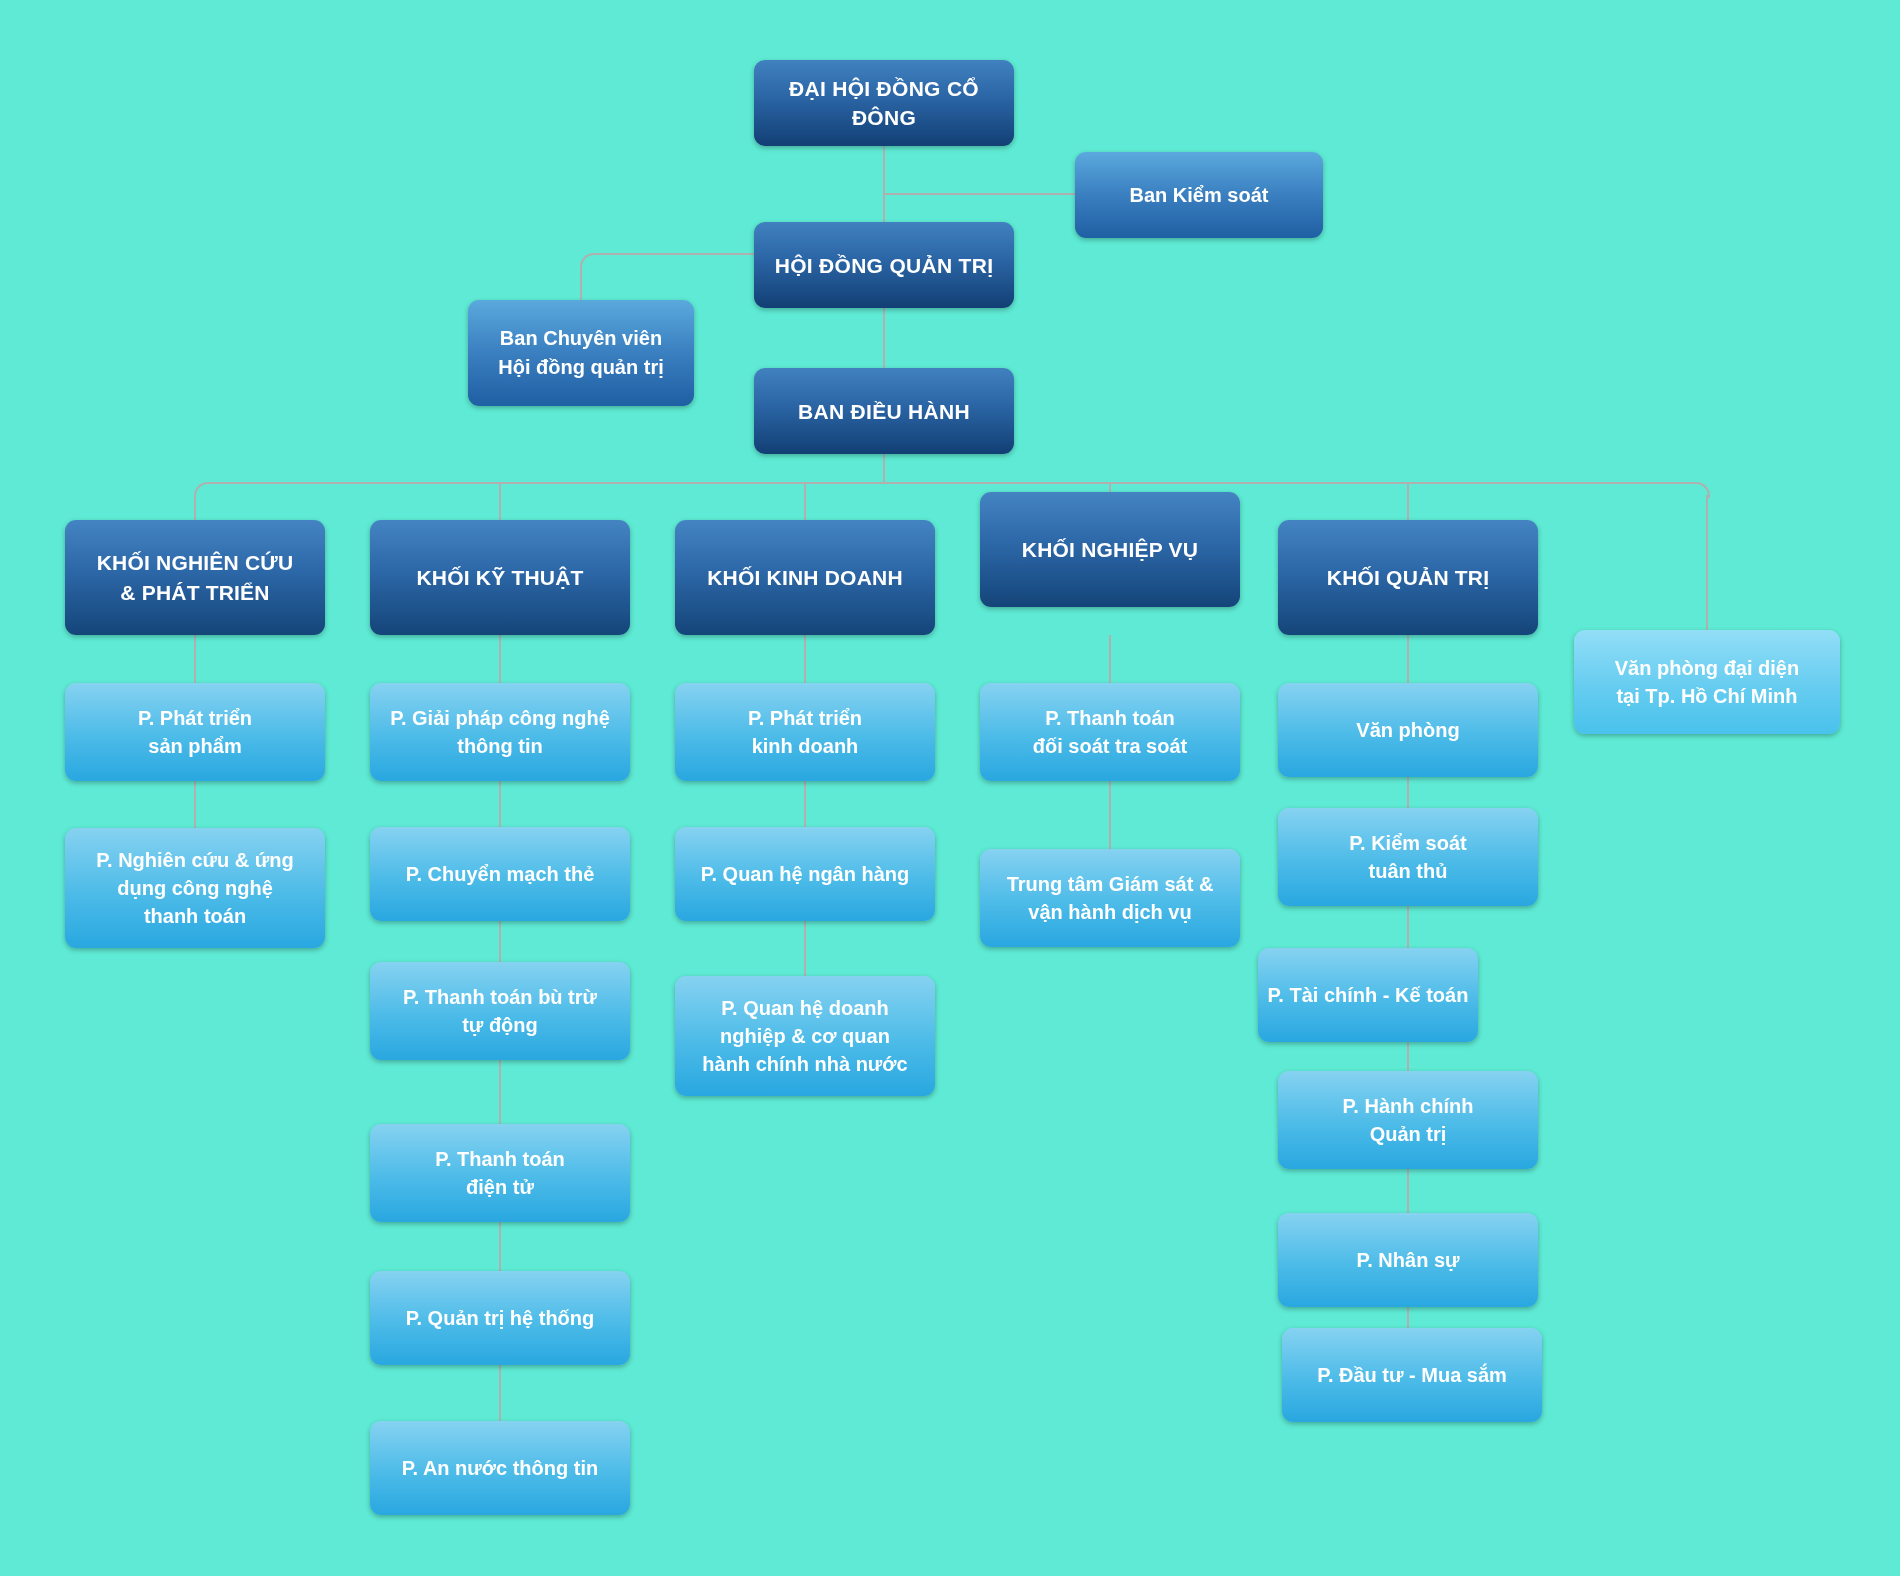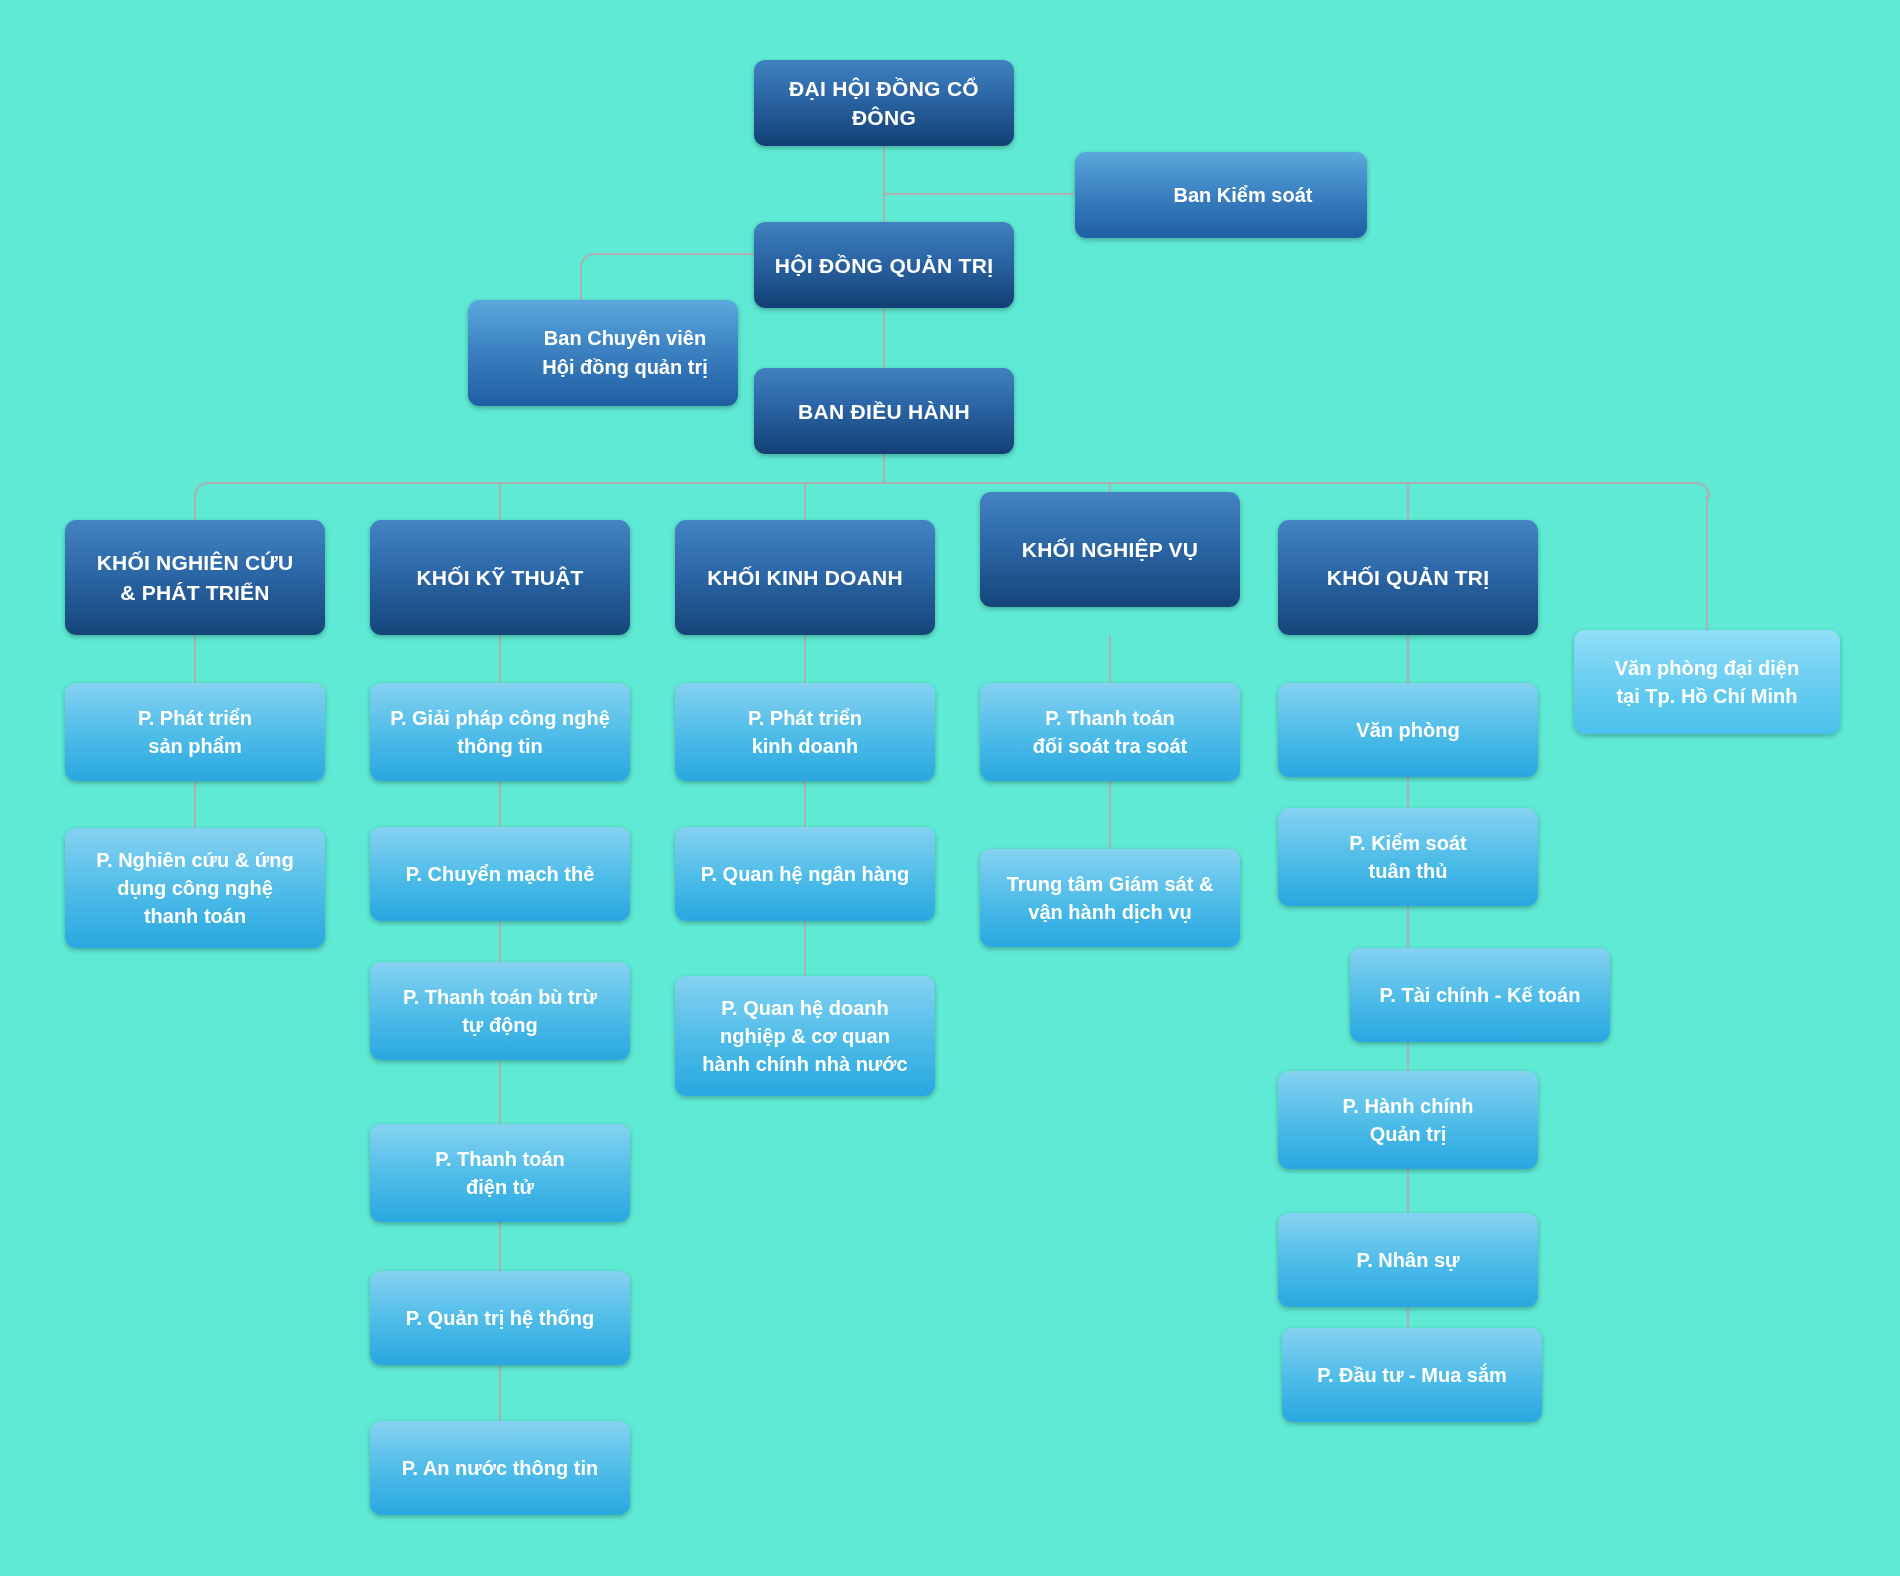--- a/index.html
+++ b/index.html
@@ -9,21 +9,21 @@
   }
   .node{
     position:absolute;border-radius:11px;display:flex;align-items:center;justify-content:center;
     text-align:center;color:#ffffff;z-index:2;box-shadow:0 2px 5px rgba(0,0,0,0.28);
   }
   .label{white-space:pre-line;}
   .exec{background:linear-gradient(180deg,#4181bf 0%,#2a64a4 45%,#123f74 100%);}
   .exec .label{font-weight:700;font-size:21px;line-height:29px;letter-spacing:0.3px;}
   .division{background:linear-gradient(180deg,#4484c2 0%,#2c67a7 45%,#144579 100%);}
   .division .label{font-weight:700;font-size:21px;line-height:30px;letter-spacing:0.2px;}
-  .board{background:linear-gradient(180deg,#5aa9dd 0%,#3a7fc0 50%,#1f5fa3 100%);padding-left:44px;}
+  .board{background:linear-gradient(180deg,#5aa9dd 0%,#3a7fc0 50%,#1f5fa3 100%);}
   .board .label{font-weight:700;font-size:20px;line-height:29px;}
   .dept{background:linear-gradient(180deg,#86d2f1 0%,#4cbbe8 55%,#29a7e0 100%);}
   .dept .label{font-weight:700;font-size:20px;line-height:28px;}
   .office{background:linear-gradient(180deg,#92def7 0%,#66ccf0 55%,#49c2ec 100%);}
   .office .label{font-weight:700;font-size:20px;line-height:28px;}
   .hline,.vline{position:absolute;background:#b0b0b0;z-index:1;}
   .hline{height:2px;}
   .vline{width:2px;}
   .corner{position:absolute;z-index:1;width:14px;height:14px;background:transparent;}
   .corner-tl{border-left:2px solid #b0b0b0;border-top:2px solid #b0b0b0;border-top-left-radius:14px;}
@@ -148,21 +148,21 @@
 vận hành dịch vụ</span>
   </div>
 
   <div class="node dept" style="left:1278px;top:683px;width:260px;height:94px;">
     <span class="label">Văn phòng</span>
   </div>
   <div class="node dept" style="left:1278px;top:808px;width:260px;height:98px;">
     <span class="label">P. Kiểm soát
 tuân thủ</span>
   </div>
-  <div class="node dept" style="left:1350px;top:948px;width:260px;height:94px;">
+  <div class="node dept" style="left:1258px;top:948px;width:220px;height:94px;">
     <span class="label">P. Tài chính - Kế toán</span>
   </div>
   <div class="node dept" style="left:1278px;top:1071px;width:260px;height:98px;align-items:center;">
     <span class="label">P. Hành chính
 Quản trị</span>
   </div>
   <div class="node dept" style="left:1278px;top:1213px;width:260px;height:94px;">
     <span class="label">P. Nhân sự</span>
   </div>
   <div class="node dept" style="left:1282px;top:1328px;width:260px;height:94px;">

